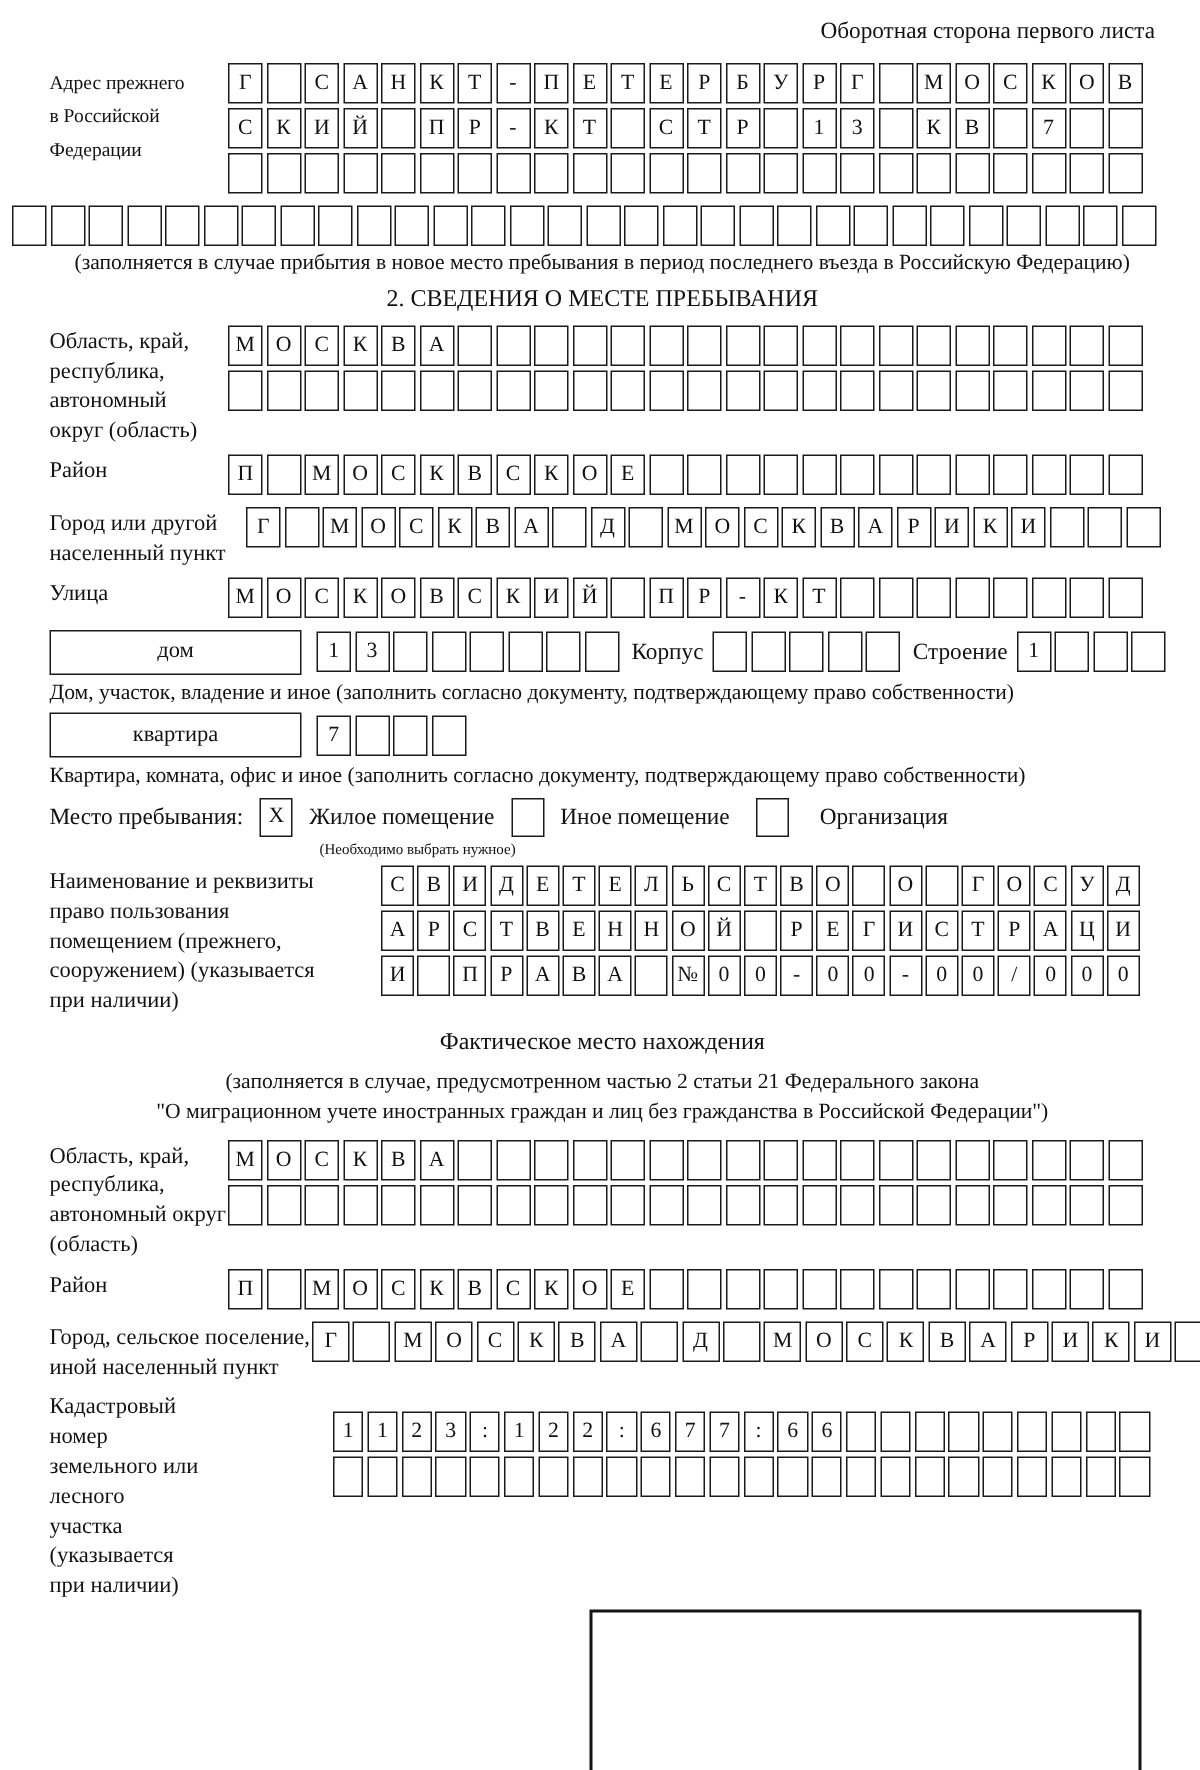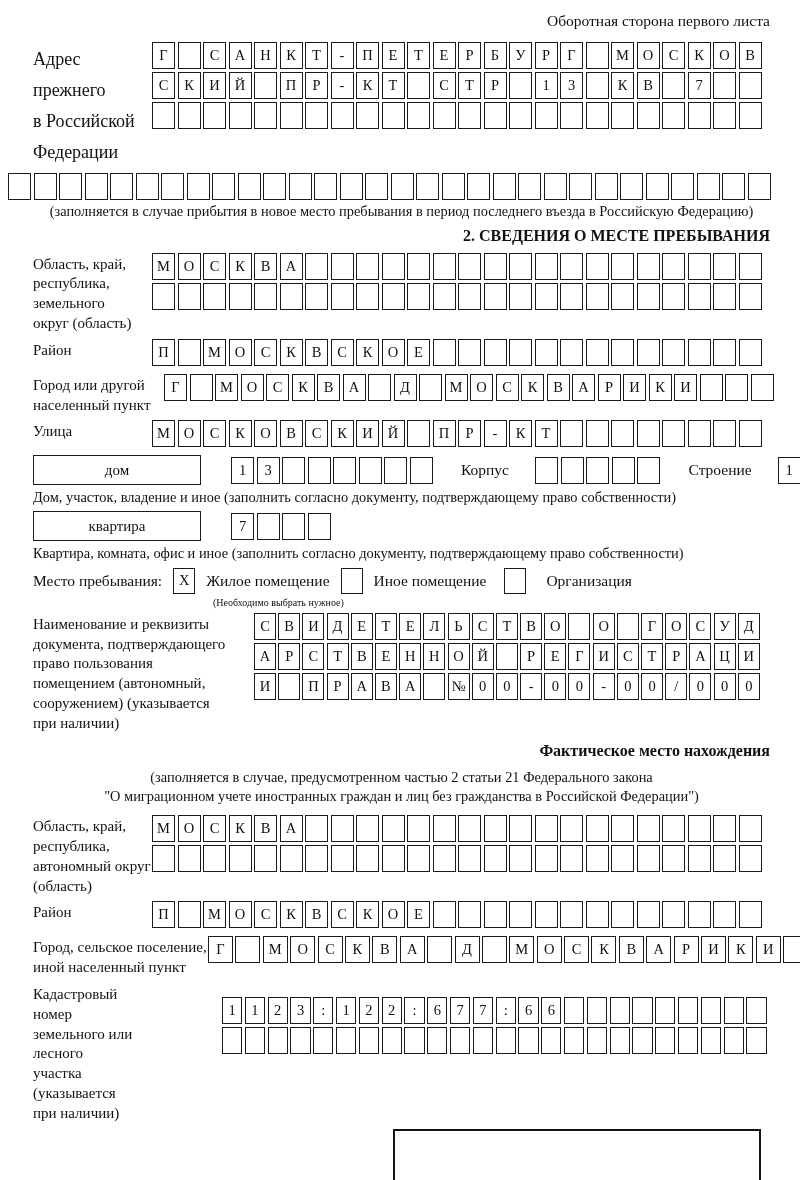--- a/index.html
+++ b/index.html
@@ -5,39 +5,39 @@
   html,body{margin:0;padding:0;background:#fff;}
   body{
     width:800px;height:1180px;box-sizing:border-box;
     padding:12px 30px 0 33px;
     font-family:"Liberation Serif","DejaVu Serif",serif;
     color:#111;font-size:15px;
   }
   .top-note{text-align:right;font-size:15.5px;margin-bottom:12px;}
   .field{display:flex;margin-bottom:5px;}
   .flabel{width:119px;flex:none;font-size:15px;line-height:1.32;padding-top:2px;}
-  .flabel.tall{font-size:18px;line-height:1.72;}
+  .flabel.tall{font-size:13px;line-height:1.72;}
   .flabel.wide{width:221px;}
   .fcontent{flex:1;min-width:0;}
   .cellrow{display:flex;margin-bottom:3px;}
   .cell{
     flex:none;width:23px;height:27px;box-sizing:border-box;
     border:1.5px solid #1a1a1a;margin-right:2.5px;background:#fff;
     display:flex;align-items:center;justify-content:center;font-size:14.5px;
   }
   .cells-doc .cell{width:22px;margin-right:2.2px;}
   .cells-cad .cell{width:20.3px;margin-right:2.5px;}
   .cells-factcity .cell{width:25px;margin-right:2.4px;}
   .indent12{margin-left:12px;}
   .indent70{margin-left:70px;}
   .fullrow{margin-left:-25px;margin-bottom:2px;}
   .caption{font-size:14.4px;line-height:1.3;}
   .caption.center{text-align:center;}
-  .sec-title{font-weight:bold;text-align:right;font-size:16px;margin:6px 0 8px;}
-  .house-row{display:flex;align-items:center;margin-bottom:3px;gap:20px;}
+  .sec-title{font-weight:normal;text-align:center;font-size:16px;margin:6px 0 8px;}
+  .house-row{display:flex;align-items:center;margin-bottom:3px;}
   .widebox{
     height:30px;box-sizing:border-box;border:1.5px solid #1a1a1a;
     display:flex;align-items:center;justify-content:center;font-size:15px;flex:none;
   }
   .widebox.dom{width:168px;margin-right:10px;}
   .widebox.kv{width:168px;margin-right:10px;}
   .inline-label{font-size:15.5px;margin:0 6px;flex:none;}
   .stay-row{display:flex;align-items:center;font-size:15.5px;margin-top:5px;}
   .checkbox{
     flex:none;width:22px;height:26px;box-sizing:border-box;
@@ -175,21 +175,21 @@
     <span class="cell"></span>
   </div>
 <div class="caption center mb2">(заполняется в случае прибытия в новое место пребывания в период последнего въезда в Российскую Федерацию)</div>
 
 <div class="sec-title">2. СВЕДЕНИЯ О МЕСТЕ ПРЕБЫВАНИЯ</div>
 
 <div class="field">
   <div class="flabel">
     <div>Область, край,</div>
     <div>республика,</div>
-    <div>земельного</div>
+    <div>автономный</div>
     <div>округ (область)</div>
   </div>
   <div class="fcontent">
     <div class="cellrow">
         <span class="cell">М</span>
         <span class="cell">О</span>
         <span class="cell">С</span>
         <span class="cell">К</span>
         <span class="cell">В</span>
         <span class="cell">А</span>
@@ -388,23 +388,22 @@
   <span class="checkbox"></span>
   <span>Иное помещение</span>
   <span class="checkbox" style="margin-left:18px;margin-right:20px"></span>
   <span>Организация</span>
 </div>
 <div class="stay-caption">(Необходимо выбрать нужное)</div>
 
 <div class="field">
   <div class="flabel wide">
     <div>Наименование и реквизиты</div>
-    <div>документа, подтверждающего</div>
     <div>право пользования</div>
-    <div>помещением (автономный,</div>
+    <div>помещением (прежнего,</div>
     <div>сооружением) (указывается</div>
     <div>при наличии)</div>
   </div>
   <div class="fcontent">
     <div class="cellrow cells-doc">
         <span class="cell">С</span>
         <span class="cell">В</span>
         <span class="cell">И</span>
         <span class="cell">Д</span>
         <span class="cell">Е</span>

